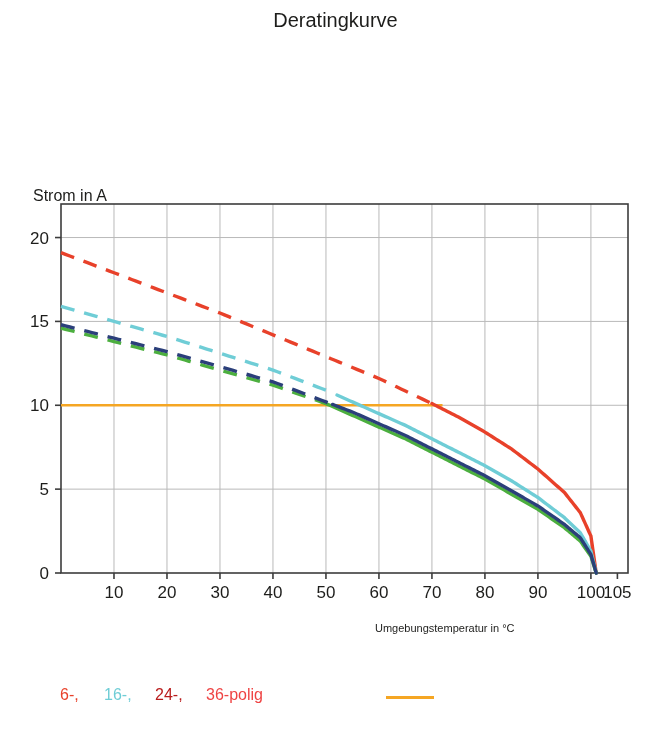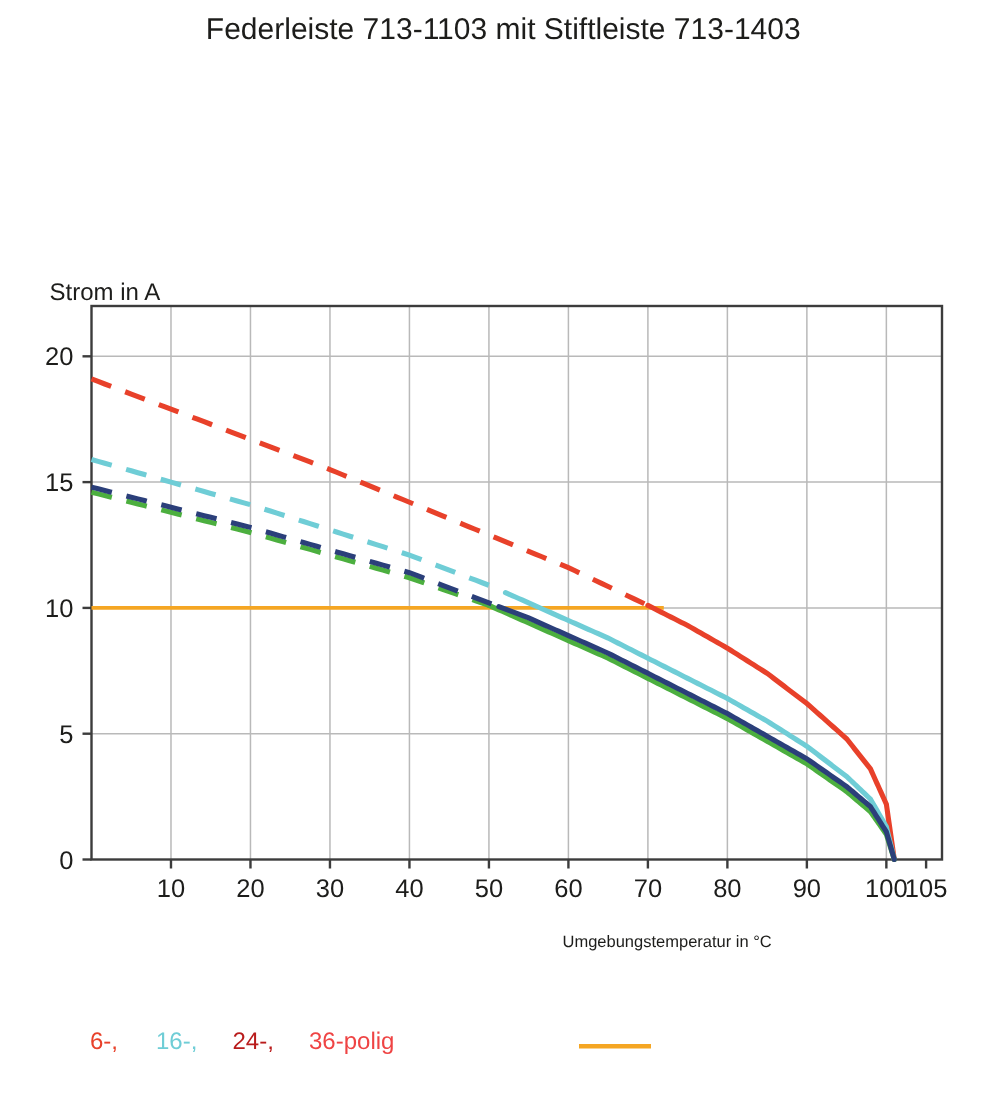--- a/index.html
+++ b/index.html
@@ -75,21 +75,21 @@
     height: 3px;
     background: #f5a623;
   }
   svg { display: block; }
   text { font-family: "Liberation Sans", sans-serif; }
 </style>
 </head>
 <body>
 
 <div class="title-block">
-  <div class="title-line">Federleiste 713-1103 mit Stiftleiste 713-1403</div>
+  <div class="title-line">Deratingkurve</div>
 </div>
 
 <div class="ylabel">Strom in A</div>
 
 <div class="xlabel">Umgebungstemperatur in °C</div>
 
 <div class="plot-wrap">
   <svg id="plot-svg" width="671" height="732">
       <line x1="113.99065420560748" y1="204" x2="113.99065420560748" y2="573" stroke="#b9b9b9" stroke-width="1"></line>
       <line x1="166.98130841121497" y1="204" x2="166.98130841121497" y2="573" stroke="#b9b9b9" stroke-width="1"></line>

